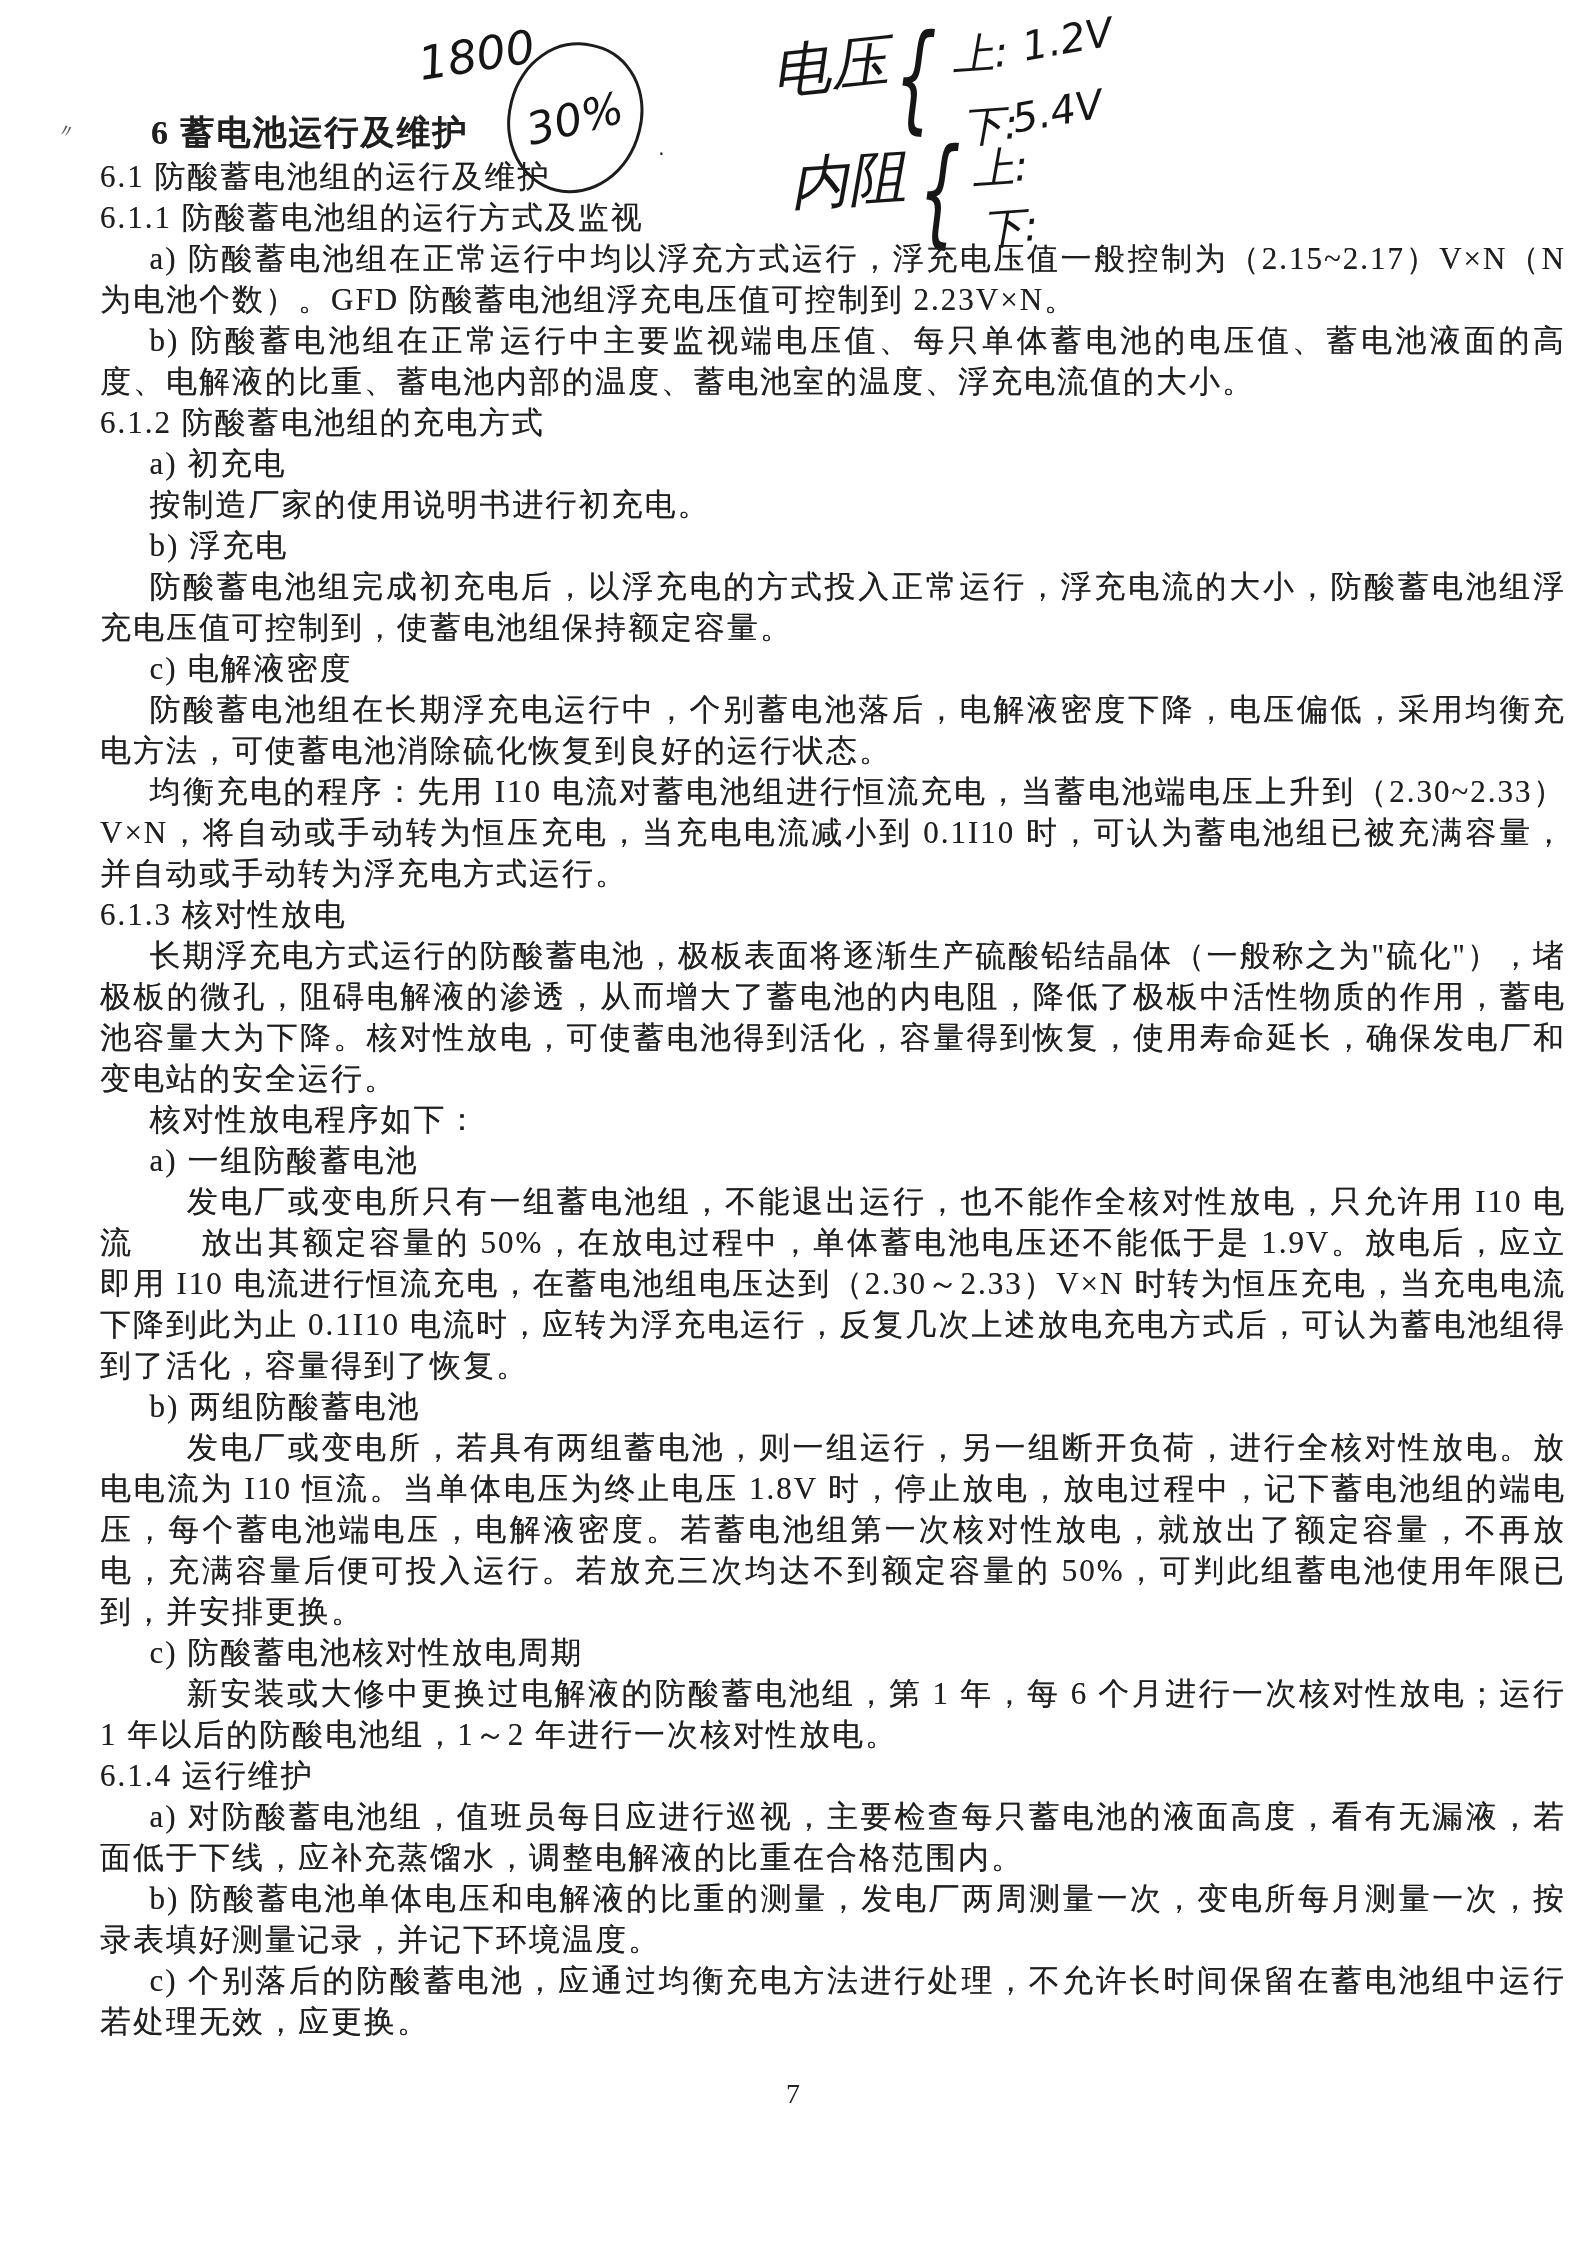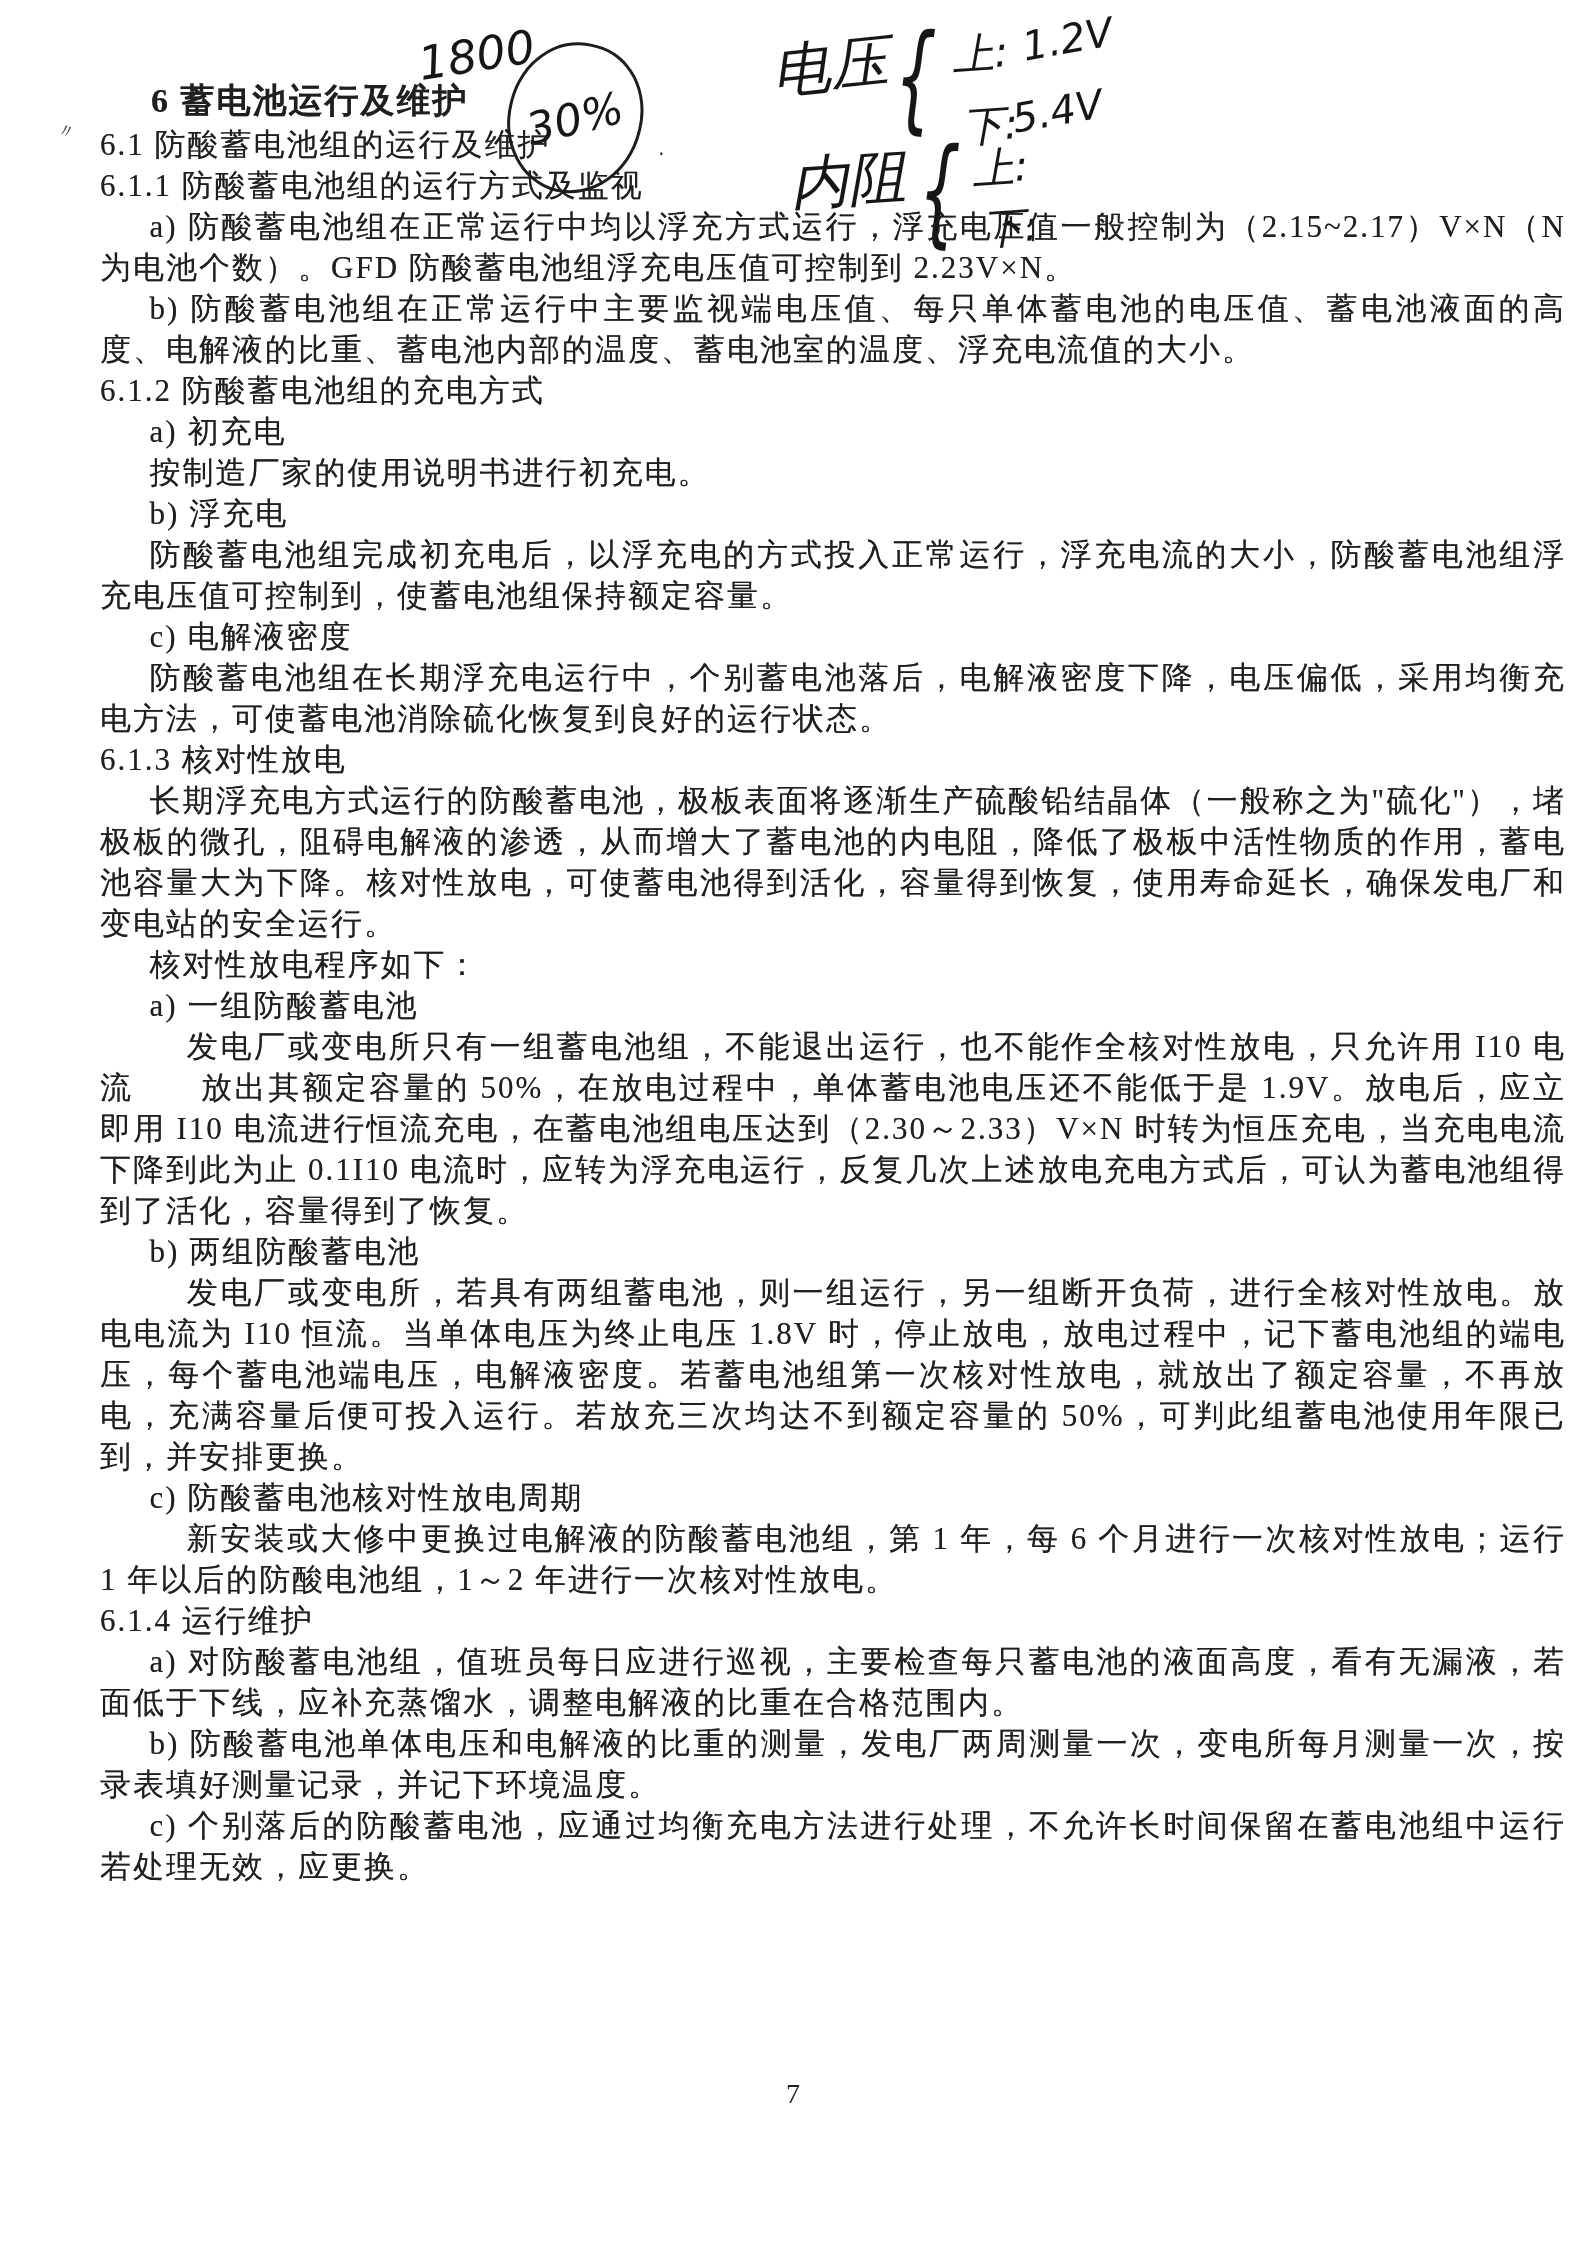--- a/index.html
+++ b/index.html
@@ -19,20 +19,21 @@
     line-height:41px;
     letter-spacing:2px;
     text-align:justify;
     text-shadow:0 0 0.6px rgba(0,0,0,0.55);
   }
   .doc .h1{
     font-weight:bold;
     font-size:34px;
     text-indent:1.5em;
     line-height:46px;
+    margin-top:32px;
   }
   .doc .s{text-indent:0;font-family:Liberation Serif, serif;}          
   .doc .p{text-indent:1.6em;}      
   .doc .d{text-indent:2.8em;}      
   .footer-page{
     position:absolute;
     left:0;top:2078px;width:1586px;
     text-align:center;
     font-size:28px;
     color:#222;
@@ -111,20 +112,21 @@
     <div class="s">6.1.1 防酸蓄电池组的运行方式及监视</div>
     <div class="p">a) 防酸蓄电池组在正常运行中均以浮充方式运行，浮充电压值一般控制为（2.15~2.17）V×N（N 为电池个数）。GFD 防酸蓄电池组浮充电压值可控制到 2.23V×N。</div>
     <div class="p">b) 防酸蓄电池组在正常运行中主要监视端电压值、每只单体蓄电池的电压值、蓄电池液面的高度、电解液的比重、蓄电池内部的温度、蓄电池室的温度、浮充电流值的大小。</div>
     <div class="s">6.1.2 防酸蓄电池组的充电方式</div>
     <div class="p">a) 初充电</div>
     <div class="p">按制造厂家的使用说明书进行初充电。</div>
     <div class="p">b) 浮充电</div>
     <div class="p">防酸蓄电池组完成初充电后，以浮充电的方式投入正常运行，浮充电流的大小，防酸蓄电池组浮充电压值可控制到，使蓄电池组保持额定容量。</div>
     <div class="p">c) 电解液密度</div>
     <div class="p">防酸蓄电池组在长期浮充电运行中，个别蓄电池落后，电解液密度下降，电压偏低，采用均衡充电方法，可使蓄电池消除硫化恢复到良好的运行状态。</div>
+    <div class="p">均衡充电的程序：先用 I10 电流对蓄电池组进行恒流充电，当蓄电池端电压上升到（2.30~2.33）V×N，将自动或手动转为恒压充电，当充电电流减小到 0.1I10 时，可认为蓄电池组已被充满容量，并自动或手动转为浮充电方式运行。</div>
     <div class="s">6.1.3 核对性放电</div>
     <div class="p">长期浮充电方式运行的防酸蓄电池，极板表面将逐渐生产硫酸铅结晶体（一般称之为"硫化"），堵极板的微孔，阻碍电解液的渗透，从而增大了蓄电池的内电阻，降低了极板中活性物质的作用，蓄电池容量大为下降。核对性放电，可使蓄电池得到活化，容量得到恢复，使用寿命延长，确保发电厂和变电站的安全运行。</div>
     <div class="p">核对性放电程序如下：</div>
     <div class="p">a) 一组防酸蓄电池</div>
     <div class="d">发电厂或变电所只有一组蓄电池组，不能退出运行，也不能作全核对性放电，只允许用 I10 电流　　放出其额定容量的 50%，在放电过程中，单体蓄电池电压还不能低于是 1.9V。放电后，应立即用 I10 电流进行恒流充电，在蓄电池组电压达到（2.30～2.33）V×N 时转为恒压充电，当充电电流下降到此为止 0.1I10 电流时，应转为浮充电运行，反复几次上述放电充电方式后，可认为蓄电池组得到了活化，容量得到了恢复。</div>
     <div class="p">b) 两组防酸蓄电池</div>
     <div class="d">发电厂或变电所，若具有两组蓄电池，则一组运行，另一组断开负荷，进行全核对性放电。放电电流为 I10 恒流。当单体电压为终止电压 1.8V 时，停止放电，放电过程中，记下蓄电池组的端电压，每个蓄电池端电压，电解液密度。若蓄电池组第一次核对性放电，就放出了额定容量，不再放电，充满容量后便可投入运行。若放充三次均达不到额定容量的 50%，可判此组蓄电池使用年限已到，并安排更换。</div>
     <div class="p">c) 防酸蓄电池核对性放电周期</div>
     <div class="d">新安装或大修中更换过电解液的防酸蓄电池组，第 1 年，每 6 个月进行一次核对性放电；运行 1 年以后的防酸电池组，1～2 年进行一次核对性放电。</div>
     <div class="s">6.1.4 运行维护</div>

